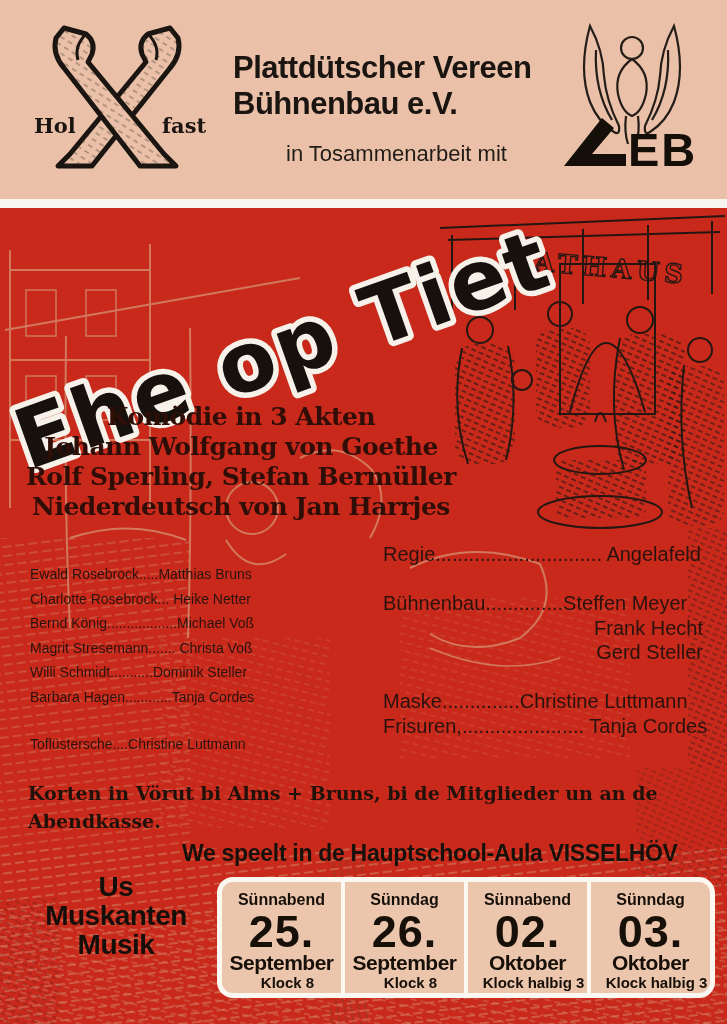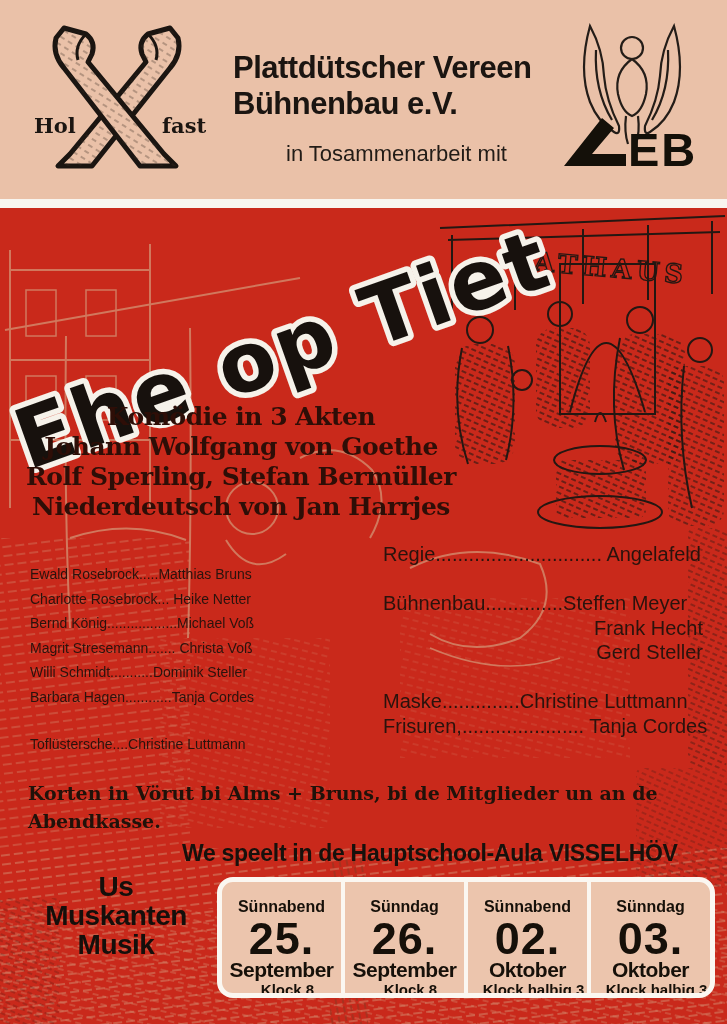--- a/index.html
+++ b/index.html
@@ -32,21 +32,21 @@
            line-height:28px;color:#20120a;}
   .venue{position:absolute;left:182px;top:632px;width:540px;
          font-size:23px;font-weight:bold;color:#17110c;letter-spacing:-0.3px;}
   .music{position:absolute;left:20px;top:664px;width:192px;text-align:center;
          font-size:28px;line-height:29px;font-weight:bold;color:#150f0b;letter-spacing:-0.5px;}
   
   .datebox{position:absolute;left:217px;top:669px;width:498px;height:121px;
            box-sizing:border-box;background:#ecc5ad;border:5px solid #fbf7f1;
            border-radius:16px;display:flex;overflow:hidden;}
   .dcol{flex:1;display:flex;flex-direction:column;align-items:center;
-        padding-top:16px;color:#161009;min-width:0;}
+        padding-top:9px;color:#161009;min-width:0;}
   .dcol+.dcol{border-left:4px solid #fbf7f1;}
   .dday{font-size:16px;font-weight:bold;}
   .dnum{font-size:45px;line-height:45px;font-weight:bold;letter-spacing:1px;}
   .dmon{font-size:21px;line-height:22px;font-weight:bold;margin-top:-2px;letter-spacing:-0.5px;}
   .dtime{font-size:15px;line-height:18px;font-weight:bold;white-space:nowrap;margin-left:12px;}
 </style>
 </head>
 <body>
 
 <div class="poster">

